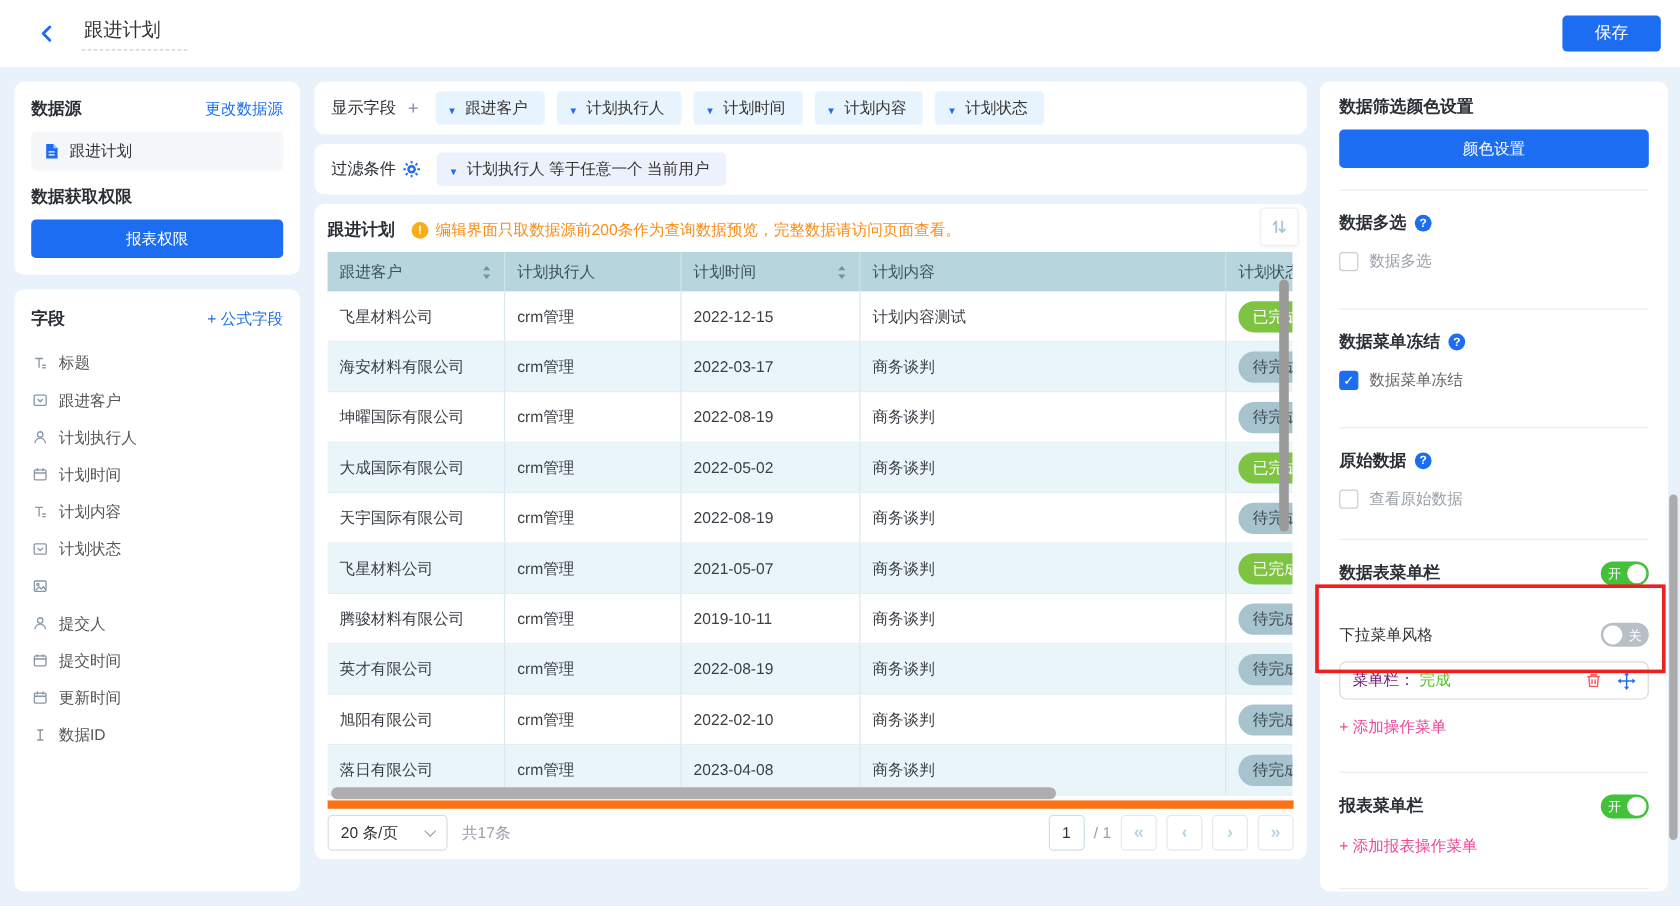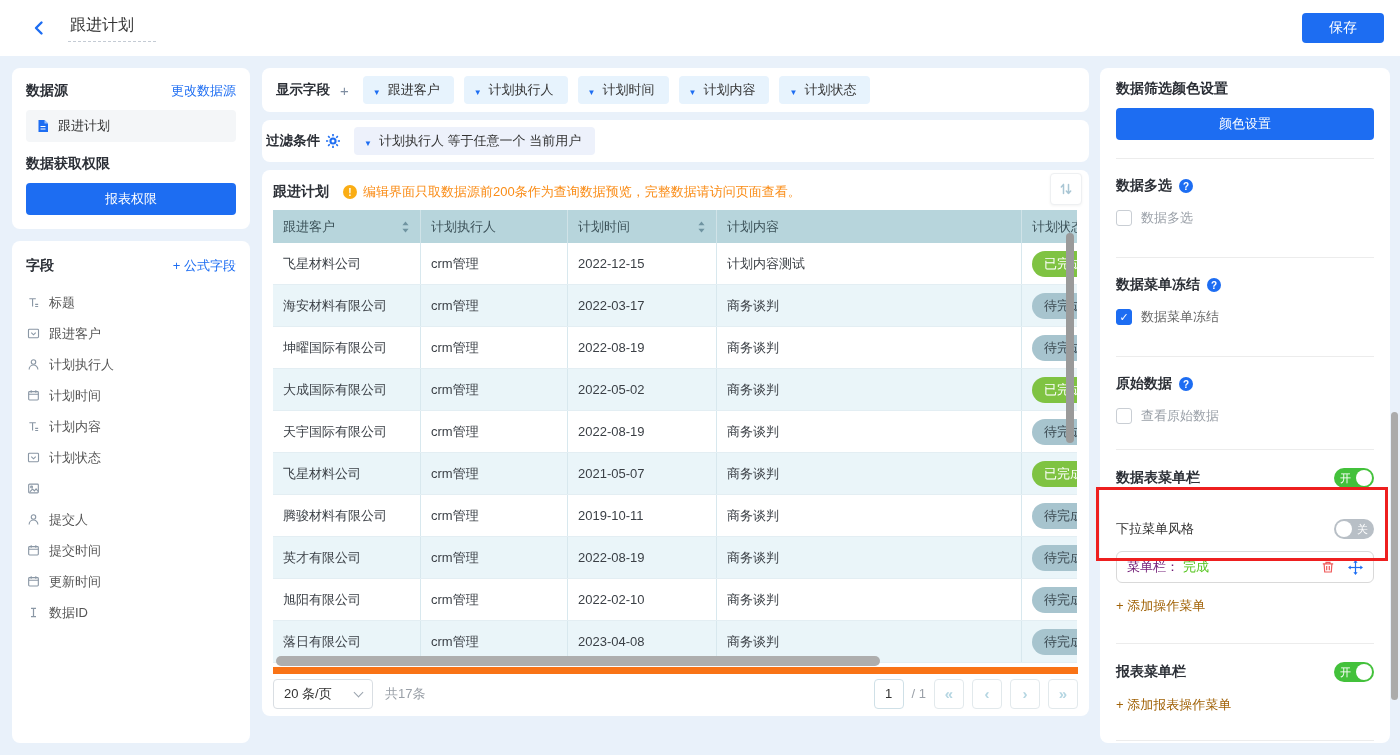--- a/index.html
+++ b/index.html
@@ -27,27 +27,27 @@
   .mt12 { margin-top:13px; }
   .btn-primary { margin-top:10px; width:100%; height:32px; background:#1d6df2; color:#fff; border:none; border-radius:4px; font-size:13px; display:flex; align-items:center; justify-content:center; cursor:pointer; }
 
   .fields-panel { left:12px; top:241px; width:238px; height:502px; padding:16px 14px; }
   .field-list { margin-top:12px; }
   .field-item { height:31px; display:flex; align-items:center; gap:9px; color:#555; cursor:pointer; }
   .field-item .f-ico { color:#8a97a5; display:inline-flex; width:14px; justify-content:center; }
 
   
   .disp-panel { left:262px; top:68px; width:827px; height:44px; display:flex; align-items:center; padding:0 14px; gap:8px; }
-  .bold-label { font-size:13.5px; font-weight:bold; color:#2b2f36; white-space:nowrap; }
+  .bold-label { font-size:13.5px; font-weight:normal; color:#2b2f36; white-space:nowrap; }
   .plus-mini { color:#7e8da1; font-size:15px; margin:0 2px 0 2px; cursor:pointer; }
   .chips { display:flex; gap:10px; margin-left:4px; }
   .chip { background:#e7f3fd; border-radius:4px; height:28px; display:flex; align-items:center; gap:7px; padding:0 14px 0 10px; color:#333; cursor:pointer; white-space:nowrap; }
   .caret::after { content:"▼"; font-size:8px; color:#1d6df2; }
 
-  .filter-panel { left:262px; top:120px; width:827px; height:42px; display:flex; align-items:center; padding:0 4px; gap:10px; }
+  .filter-panel { left:262px; top:120px; width:827px; height:42px; display:flex; align-items:center; padding:0 14px; gap:10px; }
   .chip-filter { background:#edf1fb; }
 
   .preview-panel { left:262px; top:170px; width:827px; height:546px; padding:0 11px; }
   .pv-title-row { height:34px; display:flex; align-items:center; gap:14px; padding-top:10px; }
   .warn { display:flex; align-items:center; gap:6px; color:#fa8c16; font-size:13px; }
   .warn-ico { width:14px; height:14px; border-radius:50%; background:#faad14; color:#fff; display:inline-flex; align-items:center; justify-content:center; font-size:10px; font-weight:bold; flex:none; }
   .warn-ico::after { content:"!"; }
   .sortbox { position:absolute; right:7px; top:3px; width:32px; height:32px; background:#fff; border:1px solid #eef0f2; border-radius:4px; box-shadow:0 1px 3px rgba(0,0,0,.05); display:flex; align-items:center; justify-content:center; cursor:pointer; }
 
   .tbl { margin-top:6px; width:804px; }
@@ -93,21 +93,21 @@
   .toggle.on { background:#43c13b; justify-content:space-between; }
   .toggle.off { background:#b8bfc6; justify-content:space-between; flex-direction:row; }
   .t-txt { color:#fff; font-size:11px; padding:0 4px; }
   .knob { width:16px; height:16px; border-radius:50%; background:#fff; flex:none; }
   .sub-row { margin-top:31px; }
   .menu-item-box { margin-top:12px; height:32px; border:1px solid #d9d9d9; border-radius:6px; display:flex; align-items:center; padding:0 10px; gap:4px; }
   .mi-label { color:#701a75; }
   .mi-value { color:#52c41a; }
   .mi-icons { margin-left:auto; display:flex; align-items:center; gap:13px; }
   .icon-btn { display:inline-flex; cursor:pointer; }
-  .add-link { display:block; margin-top:14px; color:#a16207; cursor:pointer; }
+  .add-link { display:block; margin-top:14px; color:#ec4899; cursor:pointer; }
 
   .red-annotation { position:absolute; left:1096px; top:487px; width:292px; height:74px; border:3px solid #ee1f1f; z-index:9; pointer-events:none; }
   .win-scroll { position:absolute; left:1391px; top:412px; width:7px; height:288px; background:#ababab; border-radius:4px; z-index:10; cursor:pointer; }
 </style>
 </head>
 <body>
 
 <div class="topbar">
   <span class="back-btn">
     <svg width="18" height="18" viewBox="0 0 18 18" fill="none" stroke="#1d6df2" stroke-width="2.4" stroke-linecap="round" stroke-linejoin="round">

